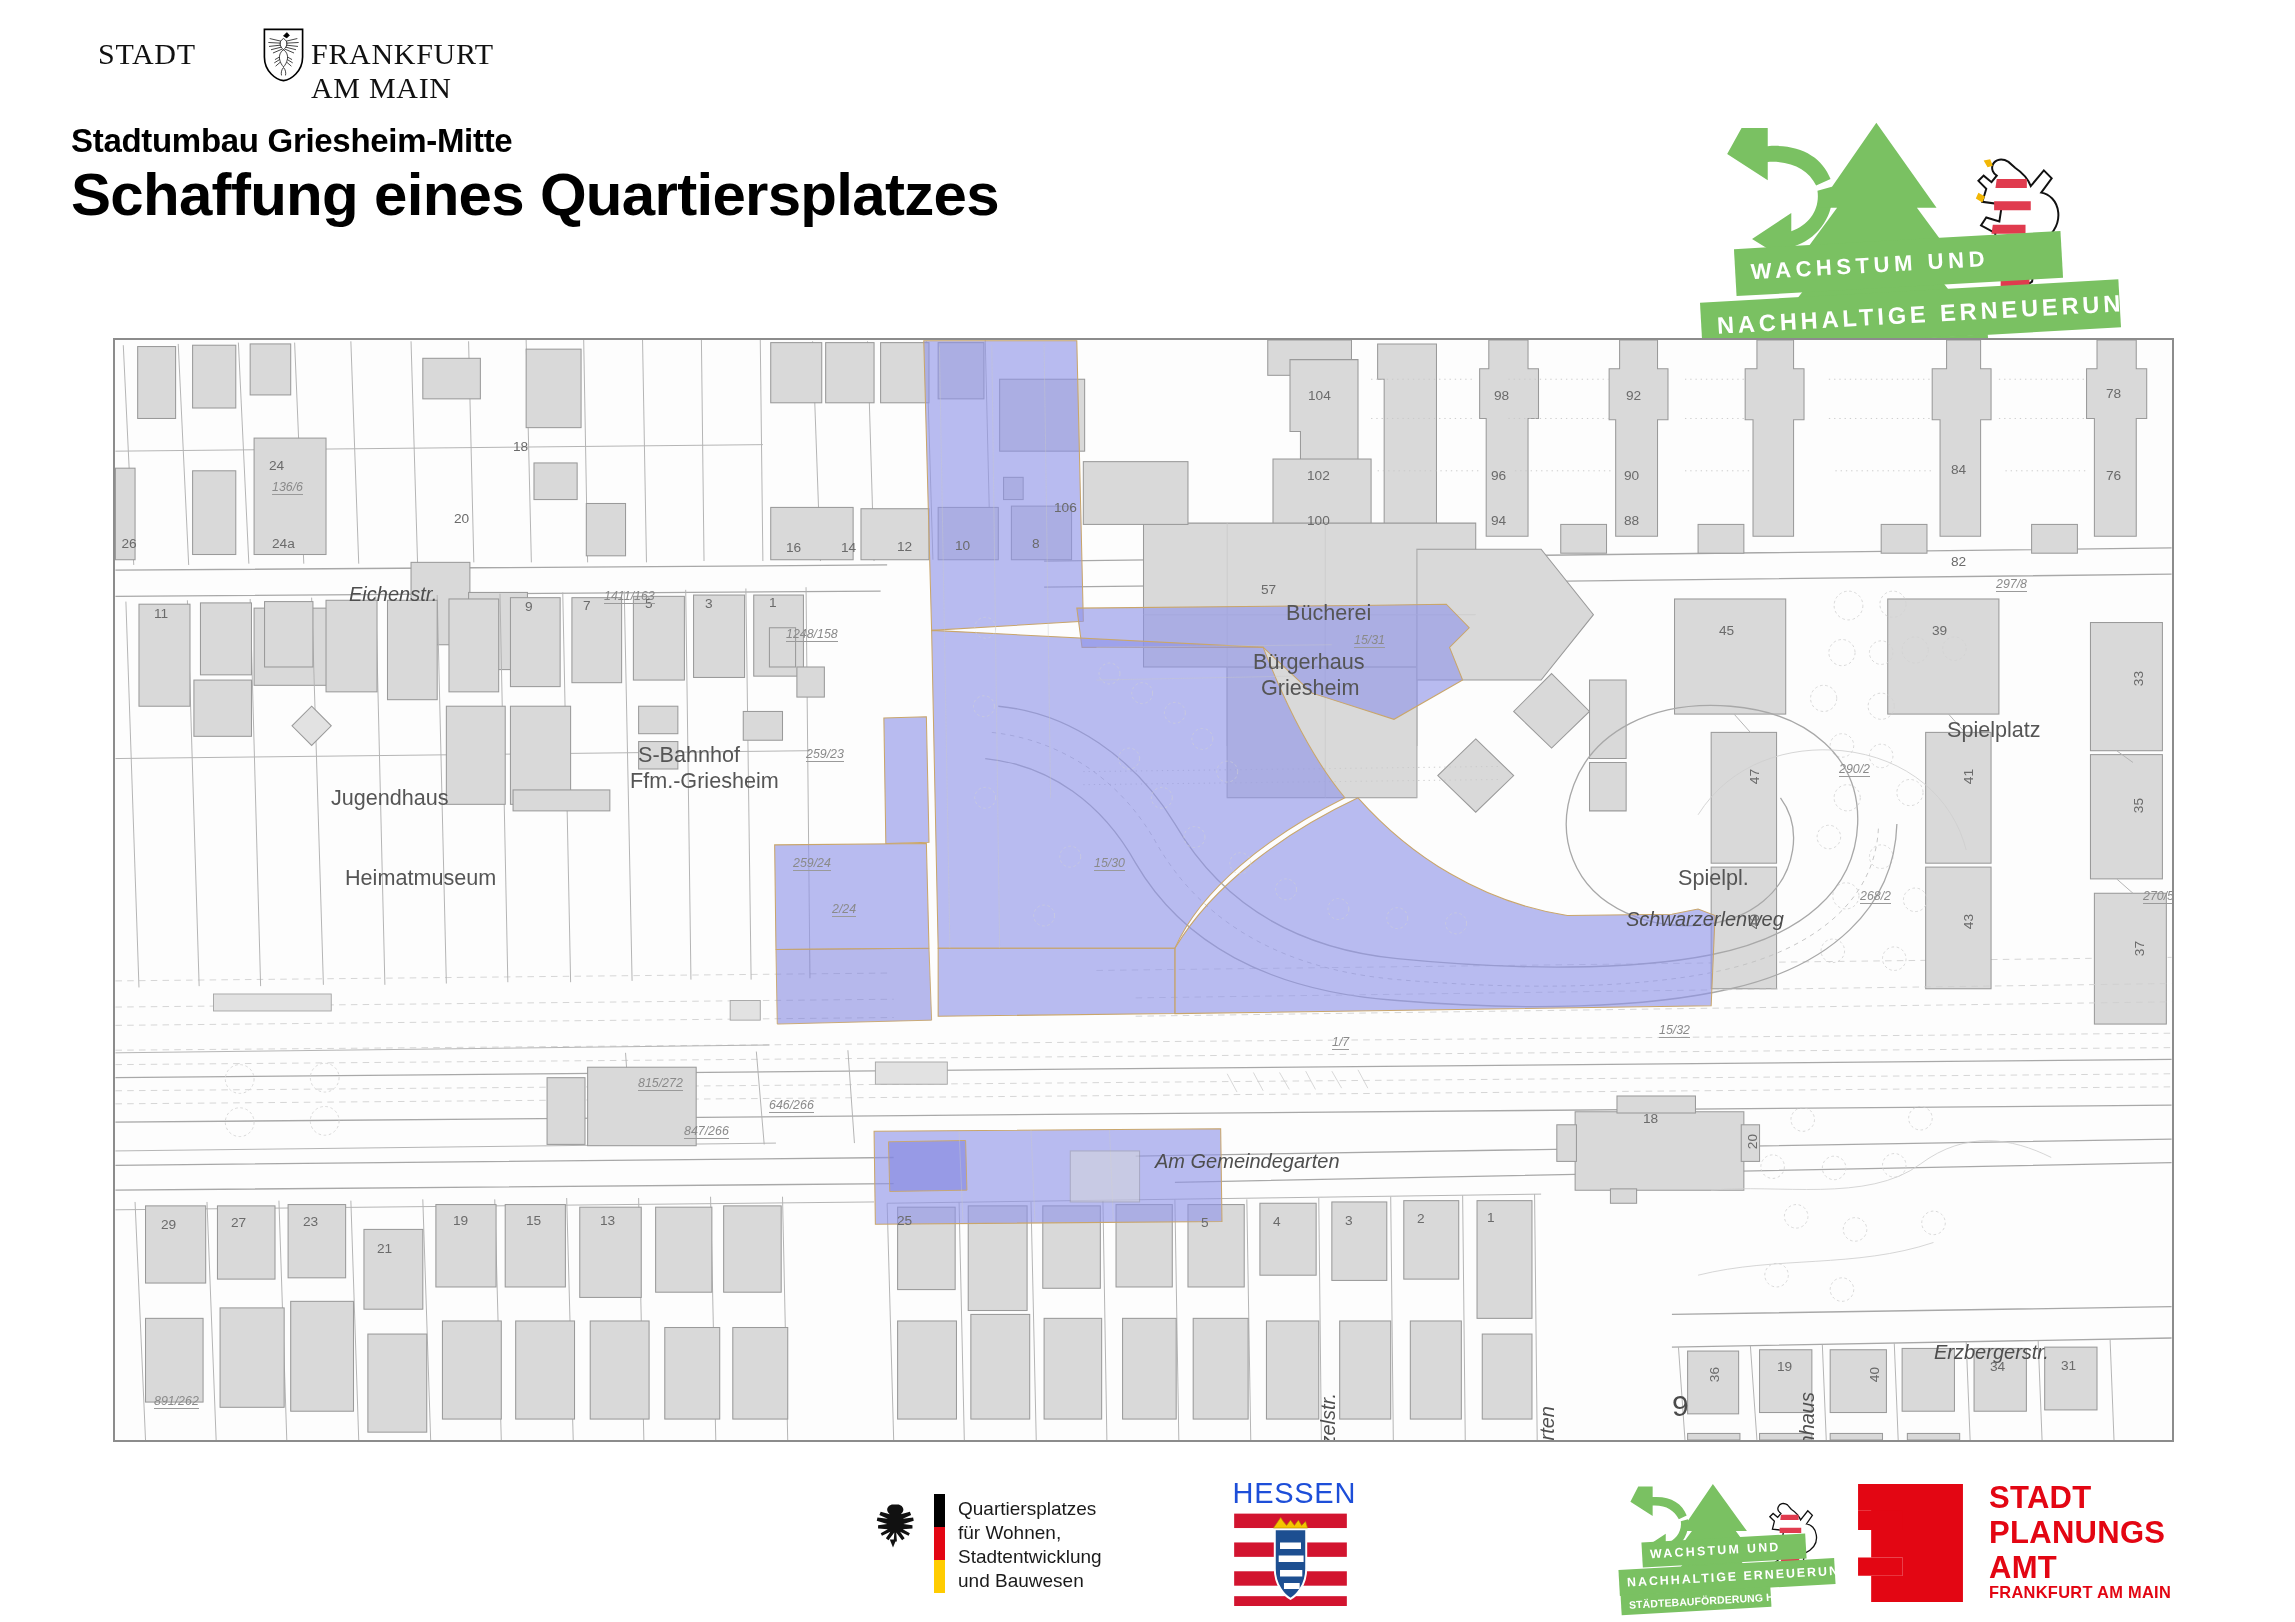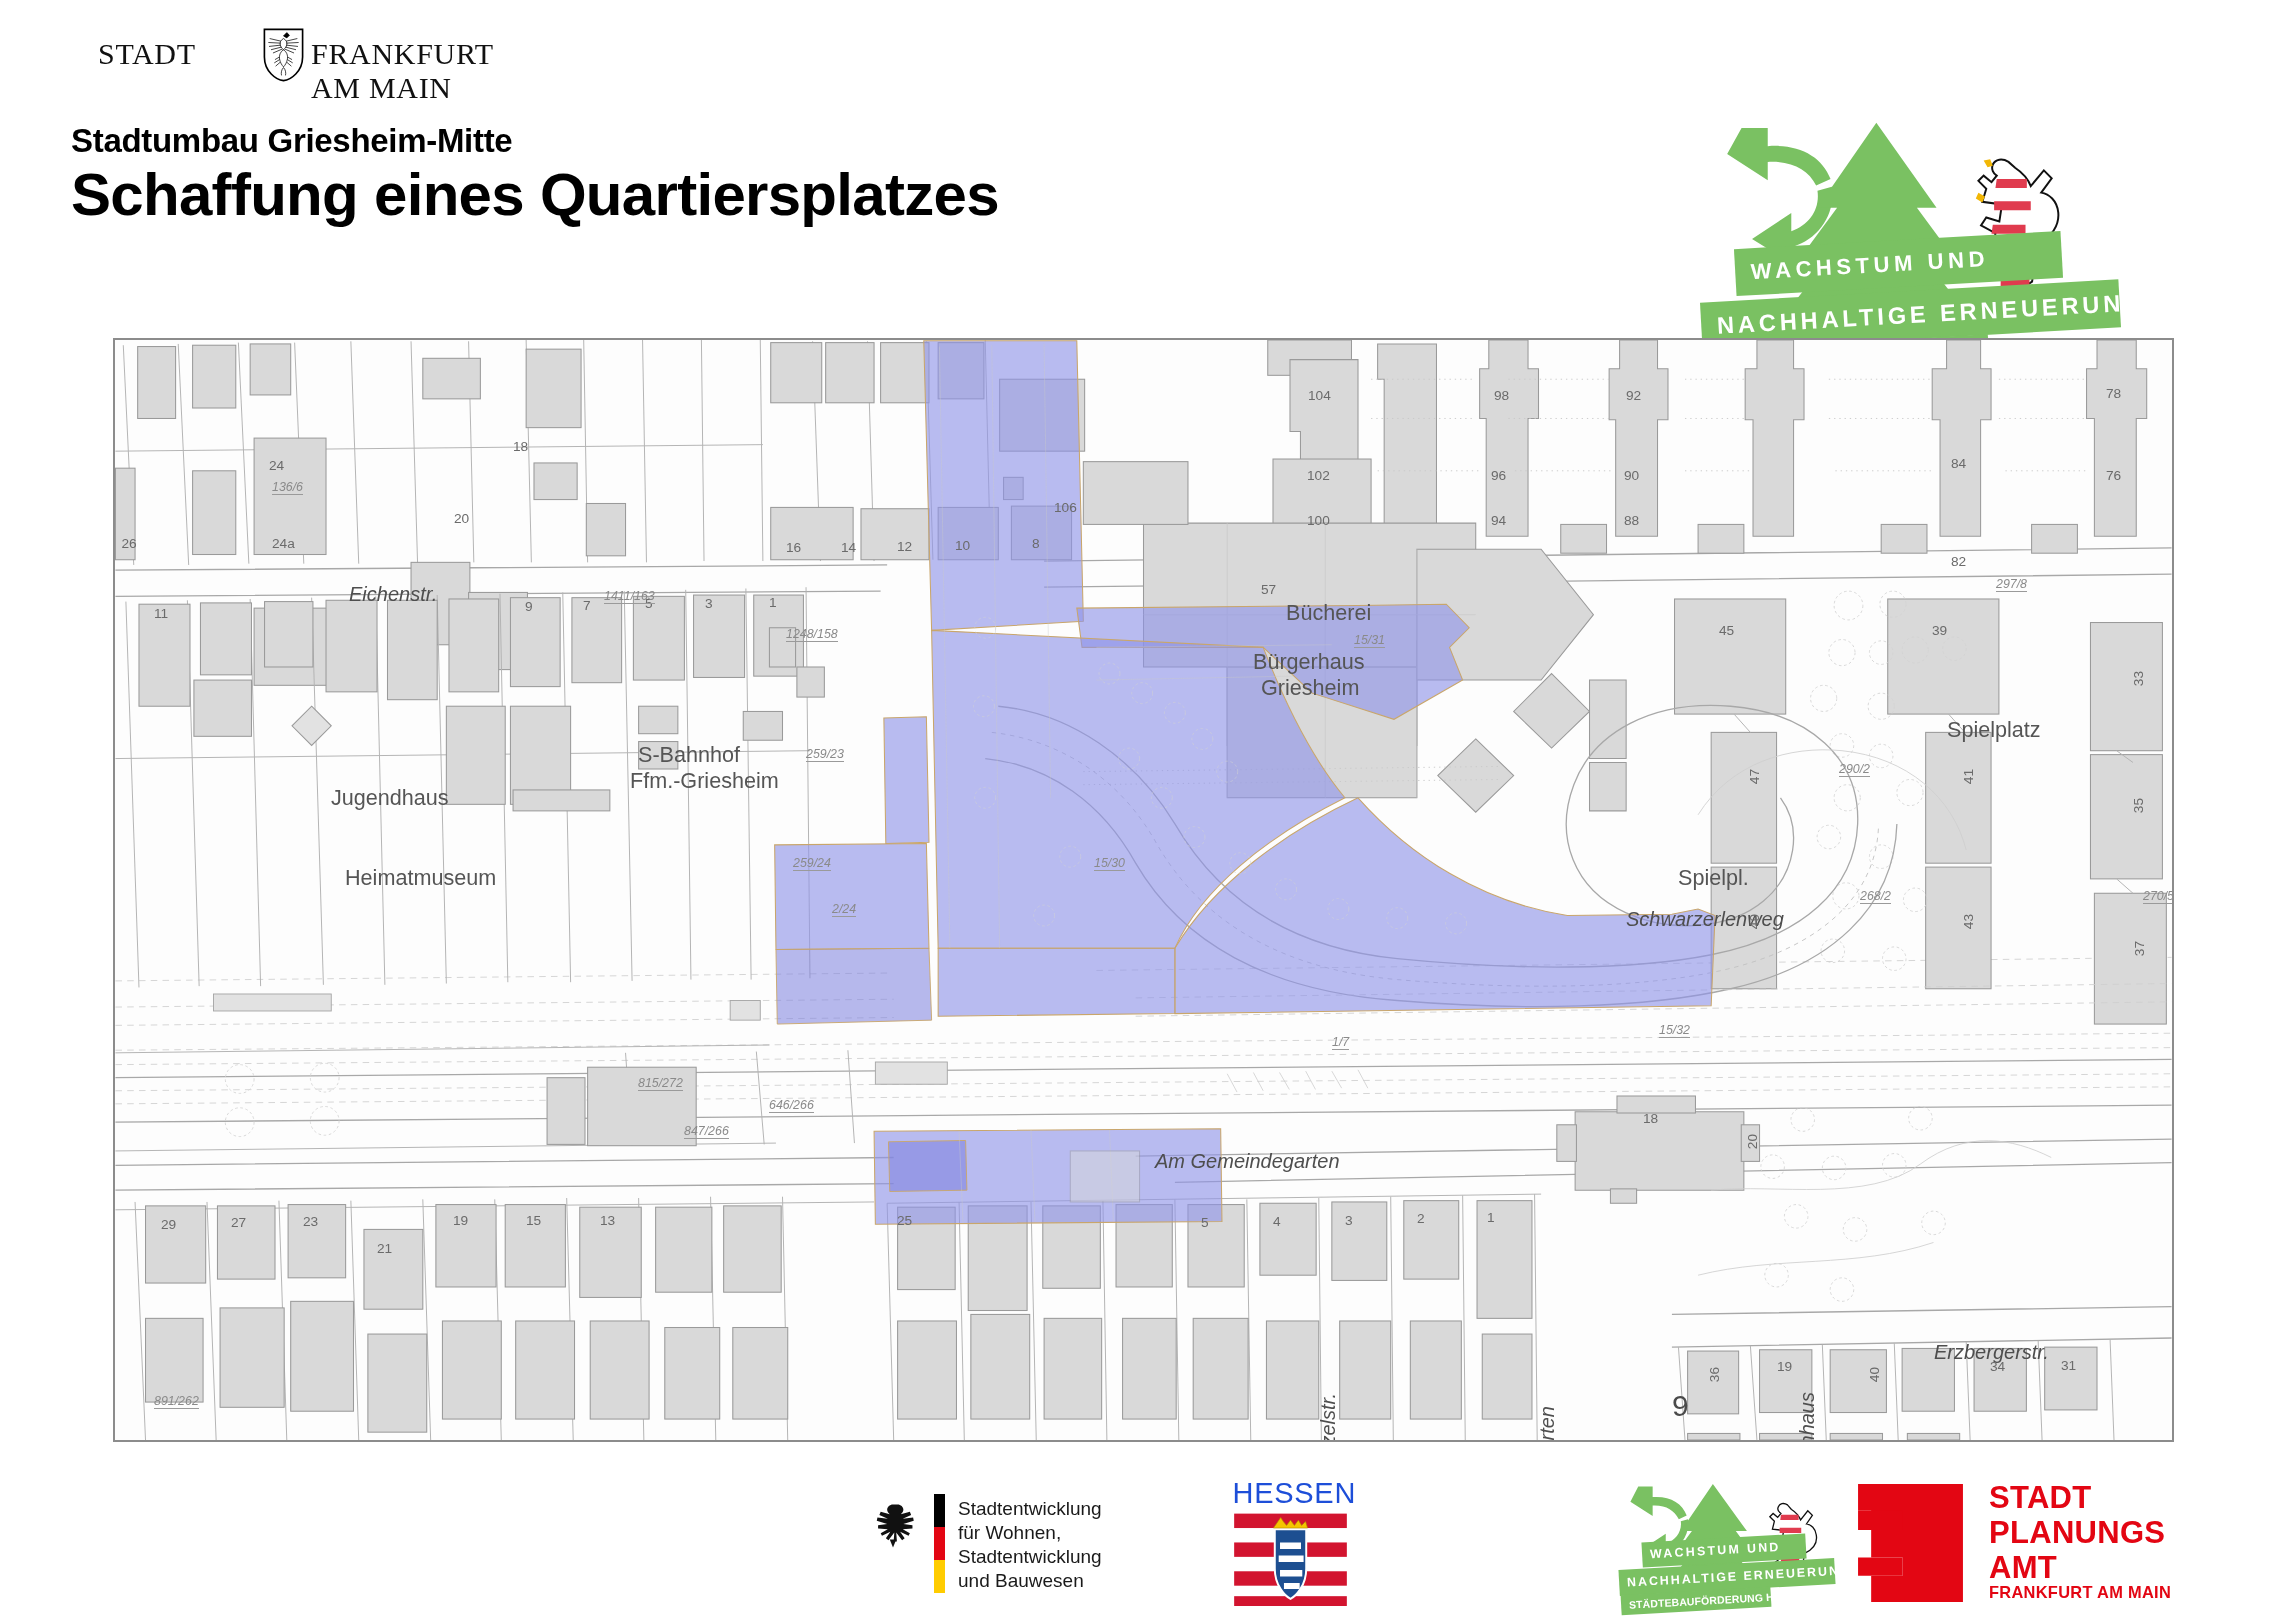--- a/index.html
+++ b/index.html
@@ -535,21 +535,21 @@
 <div class="maplabel hnum" style="left:654px;top:255px;">1</div>
 <div class="maplabel hnum" style="left:1193px;top:48px;">104</div>
 <div class="maplabel hnum" style="left:1192px;top:128px;">102</div>
 <div class="maplabel hnum" style="left:1192px;top:173px;">100</div>
 <div class="maplabel hnum" style="left:1379px;top:48px;">98</div>
 <div class="maplabel hnum" style="left:1376px;top:128px;">96</div>
 <div class="maplabel hnum" style="left:1376px;top:173px;">94</div>
 <div class="maplabel hnum" style="left:1511px;top:48px;">92</div>
 <div class="maplabel hnum" style="left:1509px;top:128px;">90</div>
 <div class="maplabel hnum" style="left:1509px;top:173px;">88</div>
-<div class="maplabel hnum" style="left:1836px;top:116px;">84</div>
+<div class="maplabel hnum" style="left:1836px;top:122px;">84</div>
 <div class="maplabel hnum" style="left:1836px;top:178px;margin-top:36px;">82</div>
 <div class="maplabel hnum" style="left:1991px;top:46px;">78</div>
 <div class="maplabel hnum" style="left:1991px;top:128px;">76</div>
 <div class="maplabel hnum" style="left:1604px;top:283px;">45</div>
 <div class="maplabel hnum" style="left:1817px;top:283px;">39</div>
 <div class="maplabel hnum vert" style="left:1632px;top:429px;">47</div>
 <div class="maplabel hnum vert" style="left:1846px;top:429px;">41</div>
 <div class="maplabel hnum vert" style="left:1632px;top:574px;">49</div>
 <div class="maplabel hnum vert" style="left:1846px;top:574px;">43</div>
 <div class="maplabel hnum vert" style="left:2016px;top:331px;">33</div>
@@ -652,21 +652,21 @@
                  l-16 2 l13 -6 l-2 -5 l-14 4 c2 -2 4 -4 4 -7 c0 -4 -4 -8 -9 -8z"></path>
         <path d="M30 58 l5 12 l5 -12 z"></path>
       </g>
     </svg>
     <div class="flag">
       <div class="s" style="top:0;background:#000"></div>
       <div class="s" style="top:33px;background:#e30613"></div>
       <div class="s" style="top:66px;background:#ffcc00"></div>
     </div>
     <div class="txt">
-      <div>Stadtentwicklung</div>
+      <div>Quartiersplatzes</div>
       <div>für Wohnen, Stadtentwicklung</div>
       <div>und Bauwesen</div>
     </div>
   </div>
 
   <div class="f-hessen">
     <div class="hs-word">HESSEN</div>
     <svg class="hs-flag" viewBox="0 0 172 145">
       <rect x="0" y="0" width="172" height="145" fill="#fff"></rect>
       <g fill="#d2142f">

